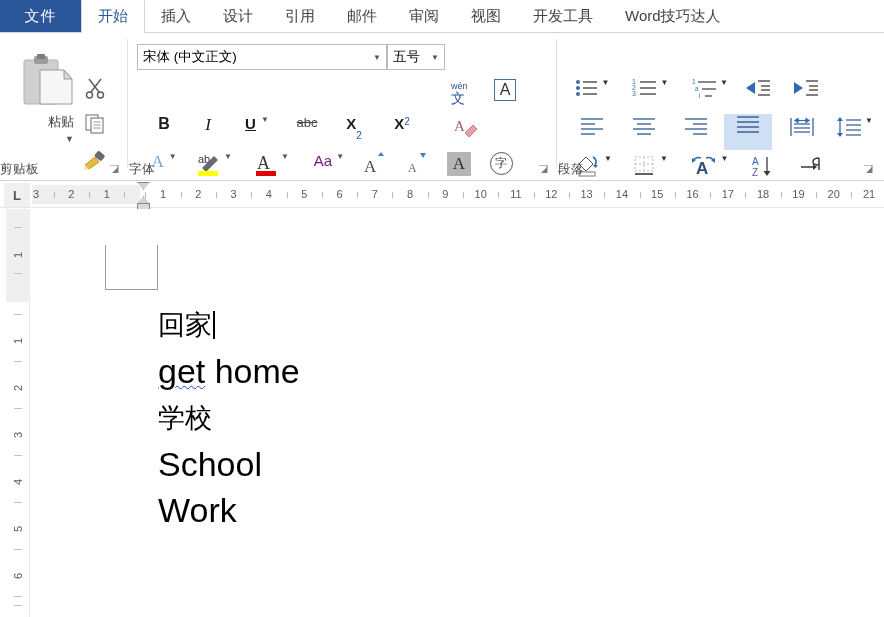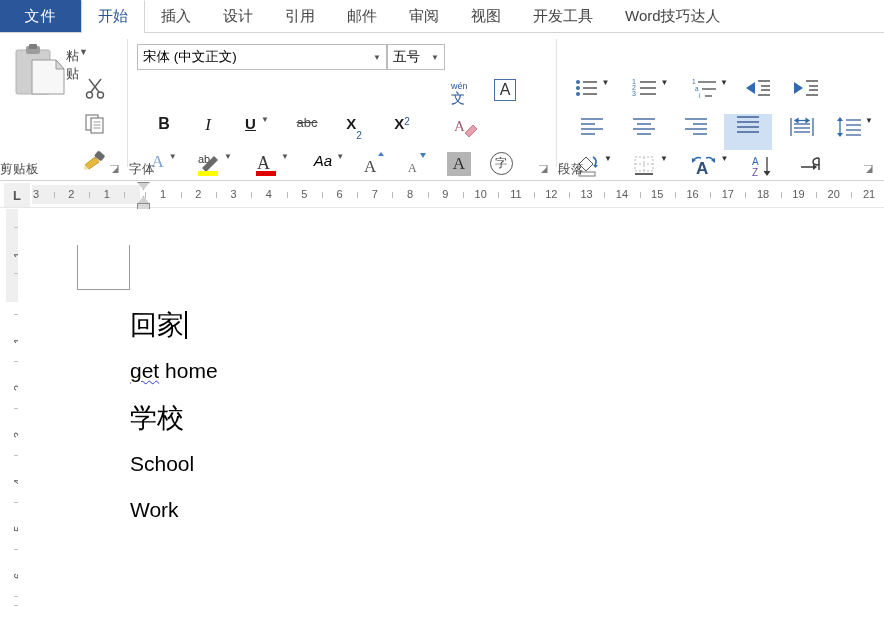--- a/index.html
+++ b/index.html
@@ -53,22 +53,22 @@
     position:absolute; top:6px; width:1px; height:128px; background:#e2e2e2;
   }
   .dialog-launcher {
     position:absolute; bottom:3px; width:12px; height:12px; color:#7a7a7a; font-size:11px;
     line-height:12px; text-align:center;
   }
 
   
   #g-clipboard { left:0; width:128px; }
   .paste-btn {
-    position:absolute; left:12px; top:11px; width:62px; height:104px;
-    display:flex; flex-direction:row; align-items:flex-start;
+    position:absolute; left:12px; top:21px; width:62px; height:104px;
+    display:flex; flex-direction:column; align-items:flex-end;
   }
   .paste-label { font-size:13px; color:#3a3a3a; margin-top:3px; }
   .paste-caret { font-size:9px; color:#555; line-height:8px; margin-top:4px; }
   .mini-btn {
     position:absolute; width:30px; height:30px; display:flex; align-items:center; justify-content:center;
   }
 
   
   #g-font { left:129px; width:428px; }
   .fontname-box {
@@ -137,35 +137,35 @@
   .vruler-gray { position:absolute; left:0; top:0; width:24px; height:93px; background:#efefef; }
   .vnum {
     position:absolute; left:0; width:24px; font-size:11px; color:#5a5a5a;
     text-align:center;
     transform: rotate(-90deg);
   }
   .vtick { position:absolute; left:8px; width:8px; height:1px; background:#c2c2c2; }
 
   
   .docarea {
-    position:absolute; left:18px; top:209px; width:751px; height:408px;
+    position:absolute; left:46px; top:209px; width:751px; height:408px;
     background:#ffffff; overflow:hidden;
   }
   .page { position:absolute; left:0; top:0; width:853px; height:408px; background:#ffffff; }
   .cellbox {
     position:absolute; left:59px; top:36px; width:53px; height:45px;
     border-left:1px solid #9a9a9a; border-bottom:1px solid #9a9a9a;
   }
   .cellbox:after{
     content:""; position:absolute; right:0; top:0; width:1px; height:45px; background:#9a9a9a;
   }
   .doc-lines { position:absolute; left:112px; top:92px; }
   .dline { position:relative; white-space:nowrap; color:#000; }
   .dline.cn { font-family:"DejaVu Serif", serif; font-size:27px; line-height:47px; }
-  .dline.en { font-family:"Liberation Sans", sans-serif; font-size:21px; line-height:46px; }
+  .dline.en { font-family:"Liberation Sans", sans-serif; font-size:34px; line-height:46px; }
   .caret {
     display:inline-block; width:1.5px; height:28px; background:#000;
     vertical-align:-5px; margin-left:1px;
   }
   .misspell {
     position:relative;
     text-decoration: underline wavy #2c3ed6;
     text-decoration-thickness: 1px;
     text-underline-offset: 2px;
   }
@@ -345,21 +345,21 @@
         <span>
           <svg width="24" height="26" viewBox="0 0 24 26">
             <text x="2" y="17" font-size="18" fill="#3a3a3a" font-family="Liberation Serif, serif">A</text>
             <rect x="1" y="19" width="20" height="5" fill="#e00000"></rect>
           </svg>
         </span>
         <span style="font-size:8px; color:#555; margin-left:2px;">▼</span>
       </div>
 
       <div class="fbtn" style="left:176px; top:84px; width:48px;">
-        <span style="font-size:15px; color:#000000;font-style:italic;">Aa</span>
+        <span style="font-size:15px; color:#701a75;">Aa</span>
         <span style="font-size:8px; color:#555; margin-left:4px;">▼</span>
       </div>
 
       <div class="fbtn" style="left:230px; top:84px; width:32px;">
         <span>
           <svg width="24" height="24" viewBox="0 0 24 24">
             <text x="1" y="20" font-size="17" fill="#4a4a4a" font-family="Liberation Serif, serif">A</text>
             <polygon points="15,4 21,4 18,0" fill="#3f7fc1"></polygon>
           </svg>
         </span>

